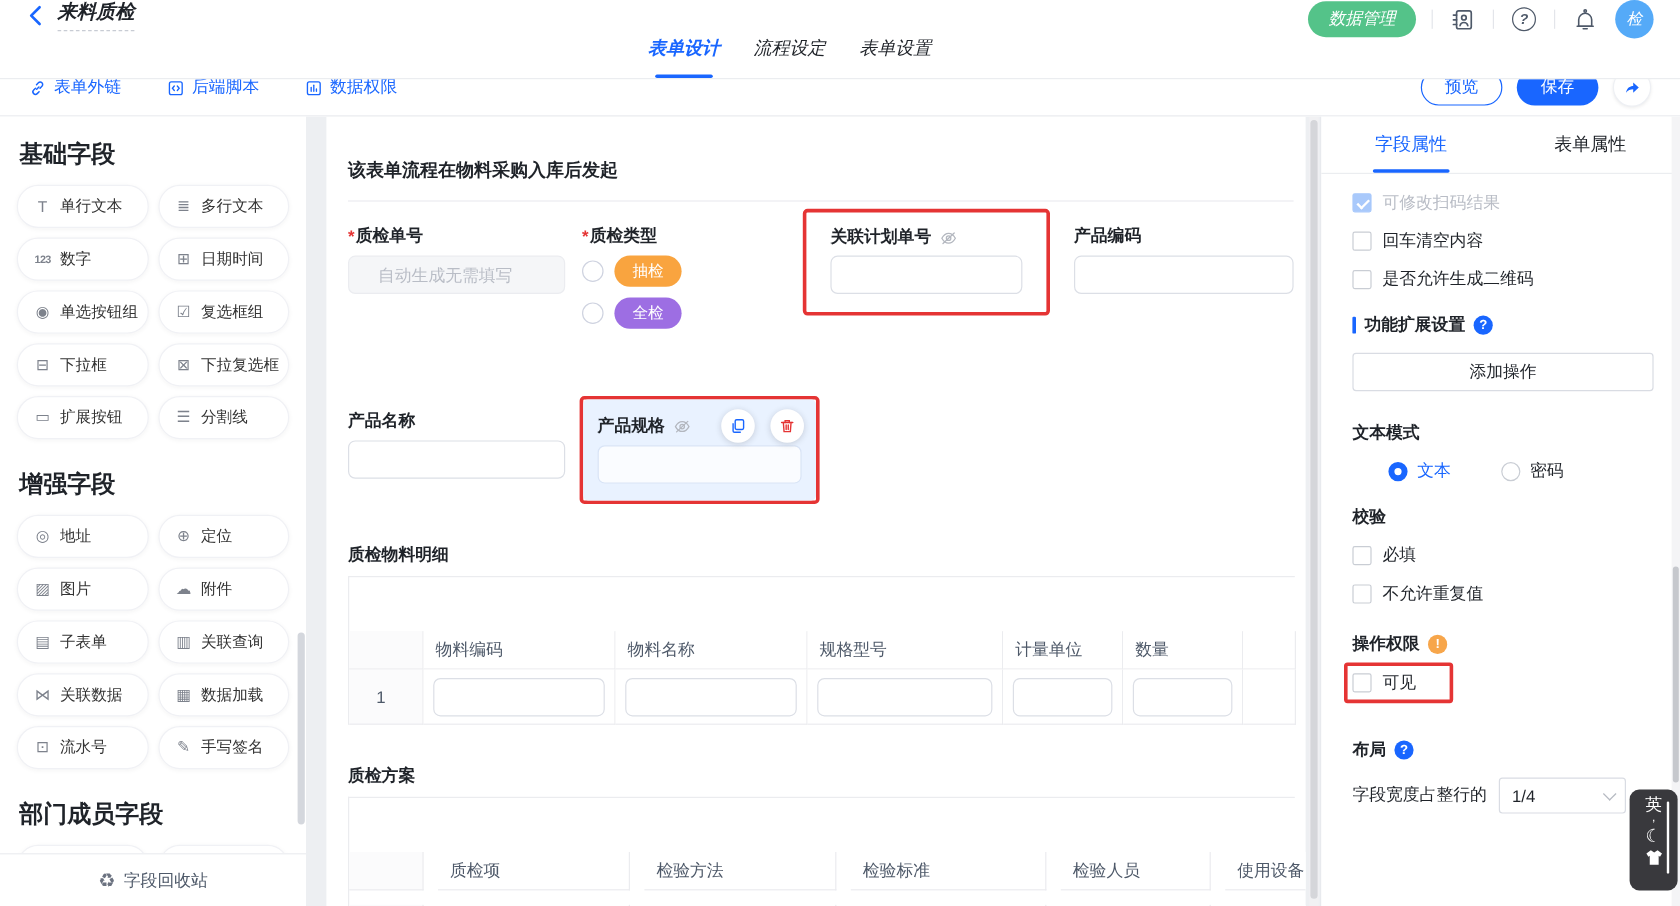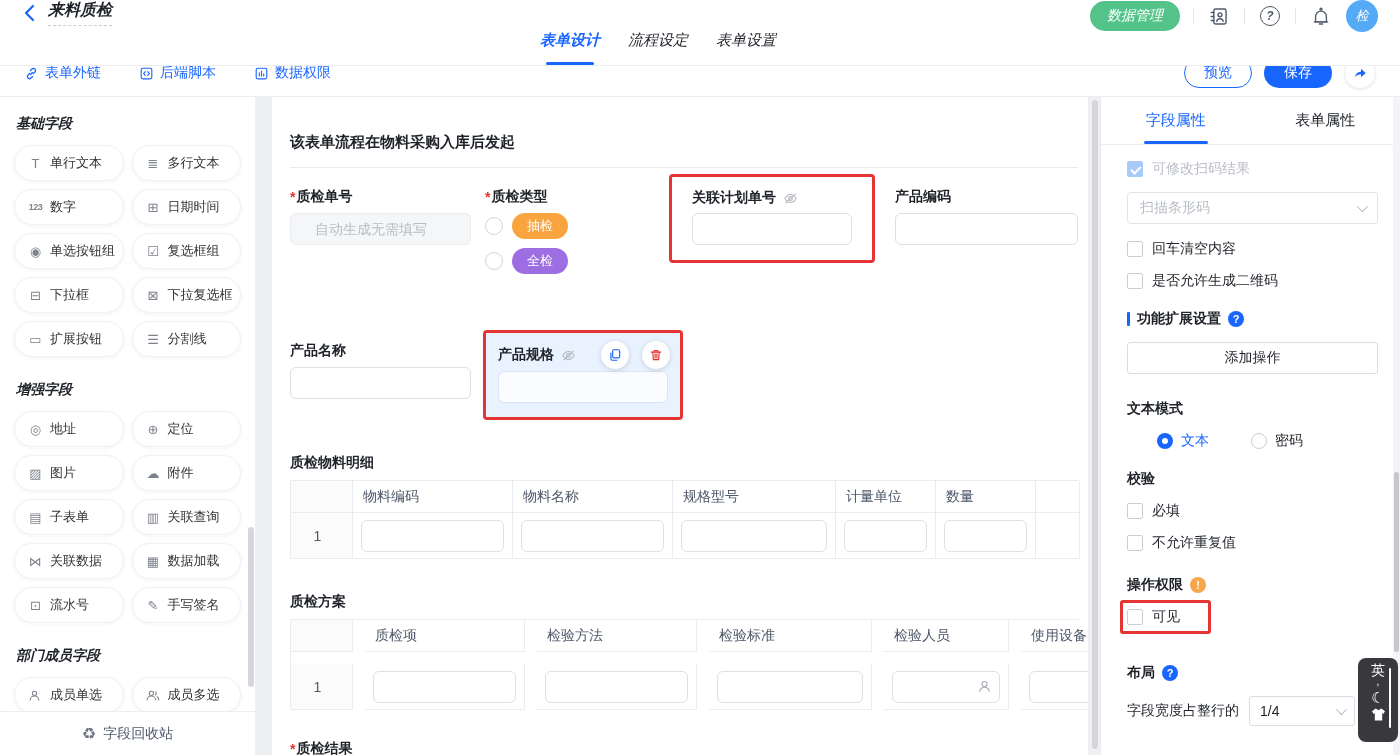--- a/index.html
+++ b/index.html
@@ -34,21 +34,21 @@
   .tlink { display:flex; align-items:center; gap:6px; color:#1966ff; font-size:14px; cursor:pointer; }
   .tbar-right { margin-left:auto; display:flex; align-items:center; gap:12px; }
   .btn-outline { border:1px solid #1966ff; color:#1966ff; background:#fff; font-size:14px;
     padding:5px 19px; border-radius:16px; cursor:pointer; }
   .btn-primary { background:#1966ff; color:#fff; font-size:14px; padding:6px 20px; border-radius:16px; cursor:pointer; border:none; }
   .btn-share { width:32px; height:32px; border-radius:50%; background:#fff; border:1px solid #eef0f4;
     box-shadow:0 1px 3px rgba(0,0,0,.08); display:flex; align-items:center; justify-content:center; cursor:pointer; }
 
   
   .sidebar { position:absolute; left:0; top:97px; width:255px; bottom:0; background:#fff; overflow:hidden; z-index:10; }
-  .sec-title { font-size:14px; font-weight:bold; margin:18px 14px 12px 16px;font-style:italic; }
+  .sec-title { font-size:20px; font-weight:bold; margin:18px 14px 12px 16px; }
   .pill-grid { display:grid; grid-template-columns:1fr 1fr; gap:8px; padding:0 14px 6px 14px; }
   .fpill { height:36px; background:#fff; border:1px solid #f0f1f5; border-radius:18px;
     box-shadow:0 1px 4px rgba(31,35,41,.05); display:flex; align-items:center; gap:7px;
     padding-left:13px; font-size:13px; color:#333; cursor:grab; overflow:hidden; white-space:nowrap; }
   .fpill .ficon { color:#7d828c; font-size:13px; width:15px; text-align:center; flex:none; }
   .ficon-123 { font-size:9px !important; font-weight:bold; letter-spacing:-.5px; }
   .sb-scroll { position:absolute; right:1px; top:430px; width:6px; height:160px; background:#d4d7dd; border-radius:3px; }
   .sb-footer { position:absolute; left:0; bottom:0; width:255px; height:44px; background:#fff;
     border-top:1px solid #ebedf0; display:flex; align-items:center; justify-content:center; gap:7px;
     font-size:14px; color:#4e5969; cursor:pointer; z-index:12; }
@@ -90,21 +90,21 @@
   .selcard .inp { background:#fafcff; border-color:#d9e4f6; }
   .float-acts { position:absolute; right:10px; top:8px; display:flex; gap:13px; }
   .act-circle { width:28px; height:28px; border-radius:50%; background:#fff;
     box-shadow:0 1px 5px rgba(31,35,41,.18); display:flex; align-items:center; justify-content:center; cursor:pointer; }
 
   .tbl-title { font-size:14px; font-weight:bold; margin-top:16px; }
   .gtable { display:grid; margin-top:8px; border-top:1px solid #ebecef; border-left:1px solid #ebecef; width:789px; }
   .gt1 { grid-template-columns:62px 160px 160px 163px 100px 100px 44px; }
   .gt2 { grid-template-columns:62px 160px 160px 163px 125px 119px;gap:12px; }
   .th,.td { border-right:1px solid #ebecef; border-bottom:1px solid #ebecef; overflow:hidden; }
-  .th { height:32px; display:flex; align-items:center; padding-left:10px; font-size:14px; color:#4e5969; background:#fff; }
+  .th { height:32px; display:flex; align-items:center; padding-left:10px; font-size:14px; color:#4e5969; background:#fff;margin-top:45px; }
   .td { height:46px; display:flex; align-items:center; padding:0 8px; background:#fff; }
   .num { justify-content:center; padding-left:0; color:#4e5969; font-size:14px; background:#fbfbfc; }
   .cell-inp { position:relative; width:100%; }
   .cell-inp .inp { height:32px; }
   .cell-inp .p-ico { position:absolute; right:8px; top:8px; }
 
   .result-blk { margin-top:30px; }
 
   
   .panel { position:absolute; left:1100px; top:97px; width:300px; bottom:0; background:#fff;
@@ -540,24 +540,20 @@
   <div class="panel">
     <div class="p-tabs">
       <div class="p-tab active">字段属性</div>
       <div class="p-tab">表单属性</div>
     </div>
     <div class="p-body">
       <div class="chk-row">
         <span class="chk checked-dis"></span>
         <span class="dim">可修改扫码结果</span>
       </div>
-      <div class="p-select">
-        <span>扫描条形码</span>
-        <span class="chev"></span>
-      </div>
       <div class="chk-row">
         <span class="chk"></span>
         <span>回车清空内容</span>
       </div>
       <div class="chk-row">
         <span class="chk"></span>
         <span>是否允许生成二维码</span>
       </div>
 
       <div class="p-sec">

